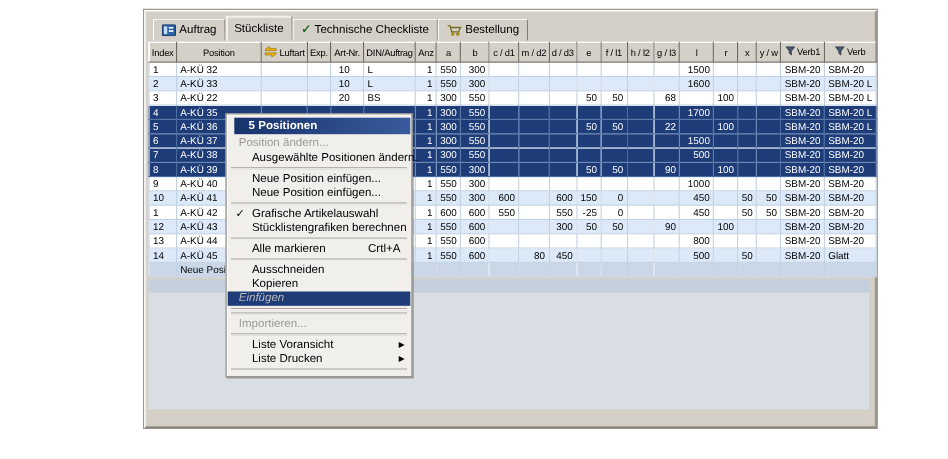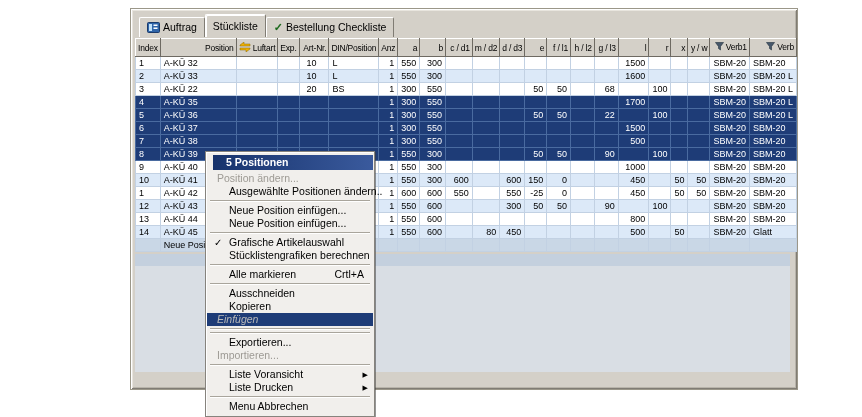--- a/index.html
+++ b/index.html
@@ -18,36 +18,36 @@
        border-top-color:#FFF;border-left-color:#FFF;border-top-left-radius:2px;border-top-right-radius:2px;
        display:flex;align-items:center;gap:3px;white-space:nowrap;}
   .tab.active{height:22px;line-height:22px;box-shadow:inset 1px 1px 0 #fff;z-index:2;}
   .ticon{display:inline-flex;align-items:center;}
   .chk-green{color:#1E6B1E;font-weight:bold;font-size:11px;}
 
   
   .gridarea{position:absolute;left:4px;top:29px;}
   table{border-collapse:collapse;table-layout:fixed;background:#fff;border-right:1px solid #8FA0B4;border-bottom:1px solid #8FA0B4;}
   th{background:#D4D0C8;border-top:1px solid #FFF;border-left:1px solid #FFF;border-right:1px solid #6E6A62;border-bottom:1px solid #6E6A62;
-     font-weight:normal;font-size:8.5px;letter-spacing:-0.2px;text-align:right;padding:0 2px;height:17px;white-space:nowrap;overflow:hidden;}
+     font-weight:normal;font-size:8.5px;letter-spacing:-0.2px;text-align:center;padding:0 2px;height:17px;white-space:nowrap;overflow:hidden;}
   th .hic{display:inline-block;vertical-align:-1px;margin-right:2px;}
   td{border:1px solid #C2D1E3;font-size:9px;padding:0 3px;height:12px;line-height:12px;white-space:nowrap;overflow:hidden;background:#fff;color:#000;}
   tr.alt td{background:#DCE9F8;}
   tr.sel td{background:#1E3C77;color:#fff;border-color:#4A6BA0;}
   td.r{text-align:right;}
   td.c-artnr{padding-left:7px;}
   td.newpos{background:#C6F52F;color:#000;}
   tr.newrow td{background:#C9D7E6;}
 
   .band1{position:absolute;left:4px;width:655px;height:12px;background:#C4D0DE;}
   .band2{position:absolute;left:4px;width:655px;background:#D9DEE4;}
 
   
   .menu{position:absolute;left:205px;top:103px;width:166px;background:#F1EFEC;border:1px solid #86837D;
-        box-shadow:1px 1px 0 rgba(64,64,64,.55), inset 1px 1px 0 #FFFFFF;padding:3px 1px;z-index:10;font-size:10.5px;color:#000;margin-top:48px;}
+        box-shadow:1px 1px 0 rgba(64,64,64,.55), inset 1px 1px 0 #FFFFFF;padding:3px 1px;z-index:10;font-size:10.5px;color:#000;}
   .mtitle{height:15px;line-height:15px;margin:0 0 2px 6px;background:linear-gradient(90deg,#17336C,#3A5A9D);
           color:#fff;font-weight:bold;padding-left:13px;white-space:nowrap;}
   .mi{height:13px;line-height:13px;position:relative;padding-left:22px;white-space:nowrap;}
   .mi.dis{color:#9D9A94;padding-left:10px;}
   .mi.hl{background:#1E3C77;font-style:italic;}
   .mi.hl.dis{color:#B9B9B9;}
   .mi .chk{position:absolute;left:7px;top:0;font-size:10px;}
   .mi .rt{position:absolute;right:9px;top:0;text-align:right;}
   .mi .arr{position:absolute;right:5px;top:0;font-size:7px;line-height:13px;}
   .msep{height:1px;background:#A9A59C;border-bottom:1px solid #FFF;margin:2px 3px;}
@@ -68,21 +68,31 @@
               <rect x="6.5" y="5.5" width="4" height="1.5" fill="#FFFFFF"></rect>
             </svg>
         </span>
         <span>Auftrag</span>
       </div>
       <div class="tab active">
         <span>Stückliste</span>
       </div>
       <div class="tab">
         <span class="ticon chk-green">✓</span>
-        <span>Bestellung Checkliste</span>
+        <span>Technische Checkliste</span>
+      </div>
+      <div class="tab">
+        <span class="ticon">
+          <svg width="14" height="11">
+              <path d="M1 1.5 H3.2 L4.6 7 H11 L12.6 3 H4.2" fill="none" stroke="#7A6A20" stroke-width="1.2"></path>
+              <circle cx="5.6" cy="9" r="1.3" fill="#D8A800" stroke="#7A6A20" stroke-width="0.6"></circle>
+              <circle cx="10.2" cy="9" r="1.3" fill="#D8A800" stroke="#7A6A20" stroke-width="0.6"></circle>
+            </svg>
+        </span>
+        <span>Bestellung</span>
       </div>
     </div>
 
     <div class="gridarea">
       <table id="grid">
           <colgroup>
             <col style="width:22px">
             <col style="width:78px">
             <col style="width:32px">
             <col style="width:20px">
@@ -108,21 +118,21 @@
           <tbody>
             <tr>
               <th><span>Index</span></th>
               <th><span>Position</span></th>
               <th><span class="hic"><svg width="12" height="10" viewBox="0 0 12 10">
                     <path d="M1 3 L5 0 L5 2 L11 2 L11 4 L1 4 Z" fill="#F0B000" stroke="#8A6A00" stroke-width="0.5"></path>
                     <path d="M11 7 L7 10 L7 8 L1 8 L1 6 L11 6 Z" fill="#F0B000" stroke="#8A6A00" stroke-width="0.5"></path>
                   </svg></span><span>Luftart</span></th>
               <th><span>Exp.</span></th>
               <th><span>Art-Nr.</span></th>
-              <th><span>DIN/Position</span></th>
+              <th><span>DIN/Auftrag</span></th>
               <th><span>Anz</span></th>
               <th><span>a</span></th>
               <th><span>b</span></th>
               <th><span>c / d1</span></th>
               <th><span>m / d2</span></th>
               <th><span>d / d3</span></th>
               <th><span>e</span></th>
               <th><span>f / l1</span></th>
               <th><span>h / l2</span></th>
               <th><span>g / l3</span></th>
@@ -516,21 +526,19 @@
       <div class="mi"><span class="chk">✓</span><span>Grafische Artikelauswahl</span></div>
       <div class="mi"><span>Stücklistengrafiken berechnen</span></div>
       <div class="msep"></div>
       <div class="mi"><span>Alle markieren</span><span class="rt">Crtl+A</span></div>
       <div class="msep"></div>
       <div class="mi"><span>Ausschneiden</span></div>
       <div class="mi"><span>Kopieren</span></div>
       <div class="mi dis hl"><span>Einfügen</span></div>
       <div class="msep"></div>
       <div class="msep"></div>
-      <div class="mi"><span>Exportieren...</span></div>
       <div class="mi dis"><span>Importieren...</span></div>
       <div class="msep"></div>
       <div class="mi"><span>Liste Voransicht</span><span class="arr">▶</span></div>
       <div class="mi"><span>Liste Drucken</span><span class="arr">▶</span></div>
       <div class="msep"></div>
-      <div class="mi"><span>Menu Abbrechen</span></div>
     </div>
 </div>
 
 </body></html>

